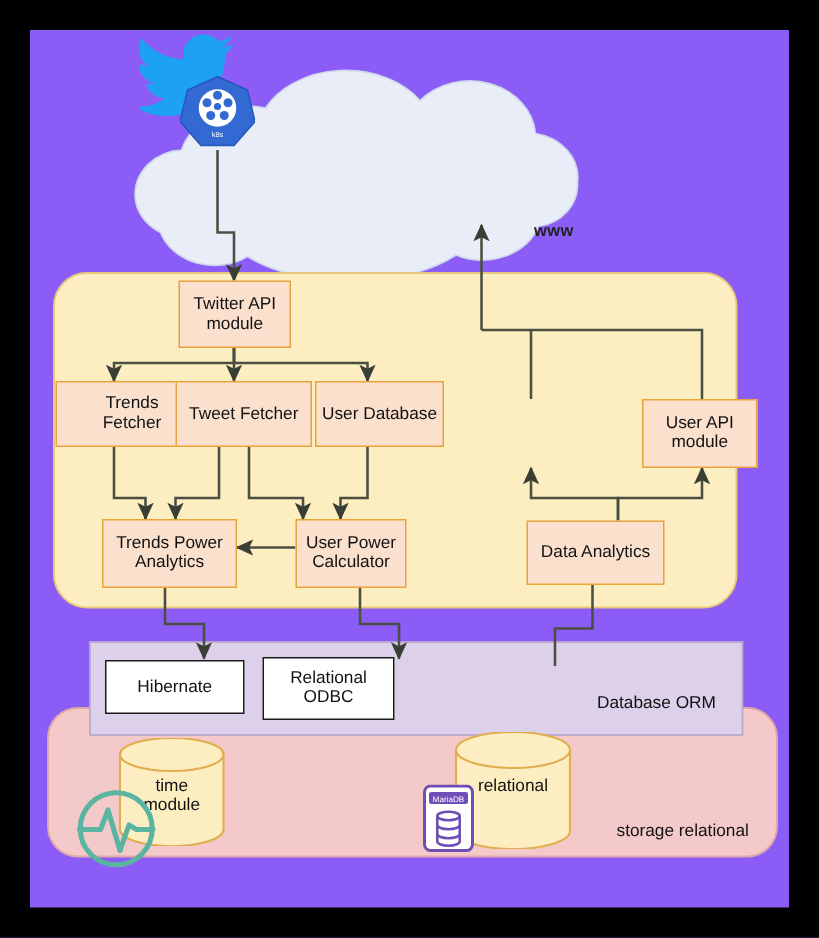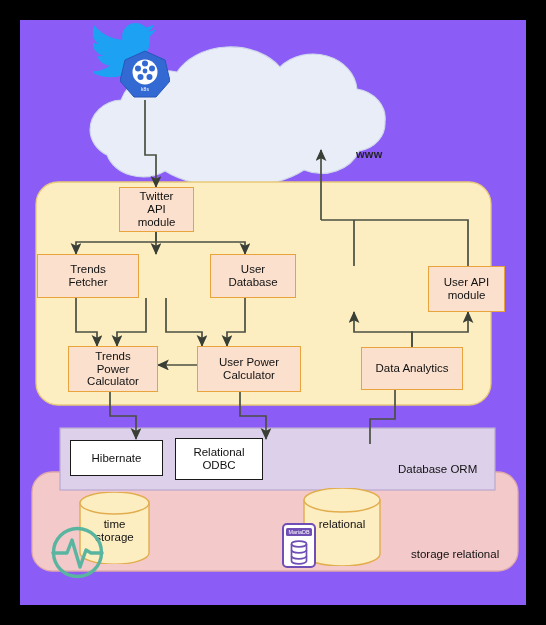--- a/index.html
+++ b/index.html
@@ -1,21 +1,21 @@
 <!DOCTYPE html>
 <html><head>
 <meta charset="utf-8">
 <style>
   html,body{margin:0;padding:0;background:#000;}
   body{width:546px;height:625px;overflow:hidden;font-family:"Liberation Sans",sans-serif;}
   #canvas{position:absolute;left:20px;top:20px;width:506px;height:585px;background:#8b5cf6;}
   #stage{position:absolute;inset:0;}
   svg.layer{position:absolute;left:0;top:0;width:506px;height:585px;overflow:visible;}
   .node{position:absolute;box-sizing:border-box;display:flex;align-items:center;justify-content:center;text-align:center;
-        background:#fbe0ce;border:1.3px solid #e8a33d;color:#111;font-size:11.5px;line-height:1.12;padding:12px;}
+        background:#fbe0ce;border:1.3px solid #e8a33d;color:#111;font-size:11.5px;line-height:1.12;padding:2px;}
   .white-node{background:#ffffff;border:1.4px solid #1a1a1a;color:#111;font-size:11.5px;line-height:1.12;}
   .region-label{position:absolute;font-size:11.5px;color:#111;white-space:nowrap;}
   .cyl-label{position:absolute;font-size:11.5px;color:#111;text-align:center;line-height:1.15;width:100%;}
   .www{position:absolute;font-size:11px;font-weight:bold;color:#222;letter-spacing:.3px;}
   .cylinder{position:absolute;}
   .logo{position:absolute;}
 </style>
 </head>
 <body>
 
@@ -93,42 +93,45 @@
   <div class="node" style="left:99px;top:167px;width:75px;height:45px">
     <span style="white-space:pre-line">Twitter API
 module</span>
   </div>
 
   <div class="node" style="left:17px;top:234px;width:102px;height:44px">
     <span style="white-space:pre-line">Trends
 Fetcher</span>
   </div>
 
+  <div class="node" style="left:97px;top:234px;width:91px;height:44px">
+    <span style="white-space:pre-line">Tweet Fetcher</span>
+  </div>
 
   <div class="node" style="left:190px;top:234px;width:86px;height:44px">
     <span style="white-space:pre-line">User Database</span>
   </div>
 
   <div class="node" style="left:48px;top:326px;width:90px;height:46px">
     <span style="white-space:pre-line">Trends Power
-Calculator</span>
+Analytics</span>
   </div>
 
-  <div class="node" style="left:177px;top:326px;width:104px;height:46px">
+  <div class="node" style="left:177px;top:326px;width:74px;height:46px">
     <span style="white-space:pre-line">User Power
 Calculator</span>
   </div>
 
 
   <div class="node" style="left:408px;top:246px;width:77px;height:46px">
     <span style="white-space:pre-line">User API
 module</span>
   </div>
 
-  <div class="node" style="left:341px;top:327px;width:102px;height:43px">
+  <div class="node" style="left:331px;top:327px;width:92px;height:43px">
     <span style="white-space:pre-line">Data Analytics</span>
   </div>
 
   <div class="node white-node" style="left:50px;top:420px;width:93px;height:36px">
     <span style="white-space:pre-line">Hibernate</span>
   </div>
 
   <div class="node white-node" style="left:155px;top:418px;width:88px;height:42px">
     <span style="white-space:pre-line">Relational
 ODBC</span>
@@ -136,21 +139,21 @@
 
   <div class="region-label" style="left:378px;top:443px">Database ORM</div>
   <div class="region-label" style="left:391px;top:528px">storage relational</div>
 
   <div class="cylinder" style="left:58px;top:472px;width:73px;height:72px">
     <svg width="73" height="72" viewBox="0 0 73 72">
       <path d="M2,11 L2,61 a34,11 0 0 0 69,0 L71,11 z" fill="#fdeec2" stroke="#e2ad4e" stroke-width="1.4"></path>
       <ellipse cx="36.5" cy="11" rx="34.5" ry="11" fill="#fdeec2" stroke="#e2ad4e" stroke-width="1.4"></ellipse>
     </svg>
     <div class="cyl-label" style="top:26px;white-space:pre-line">time
-storage</div>
+module</div>
   </div>
 
   <svg class="logo" style="left:30px;top:505px;width:55px;height:55px" viewBox="0 0 55 55">
     <circle cx="27.5" cy="27.5" r="24" fill="none" stroke="#5ab5a0" stroke-width="3.4"></circle>
     <path d="M3,28 L17,28 L22,15 L30,42 L36,25 L41,28 L52,28" fill="none" stroke="#5ab5a0" stroke-width="3.4" stroke-linejoin="round" stroke-linecap="round"></path>
   </svg>
 
   <div class="cylinder" style="left:282px;top:468px;width:80px;height:78px">
     <svg width="80" height="78" viewBox="0 0 80 78">
       <path d="M2,12 L2,66 a38,12 0 0 0 76,0 L78,12 z" fill="#fdeec2" stroke="#e2ad4e" stroke-width="1.4"></path>

